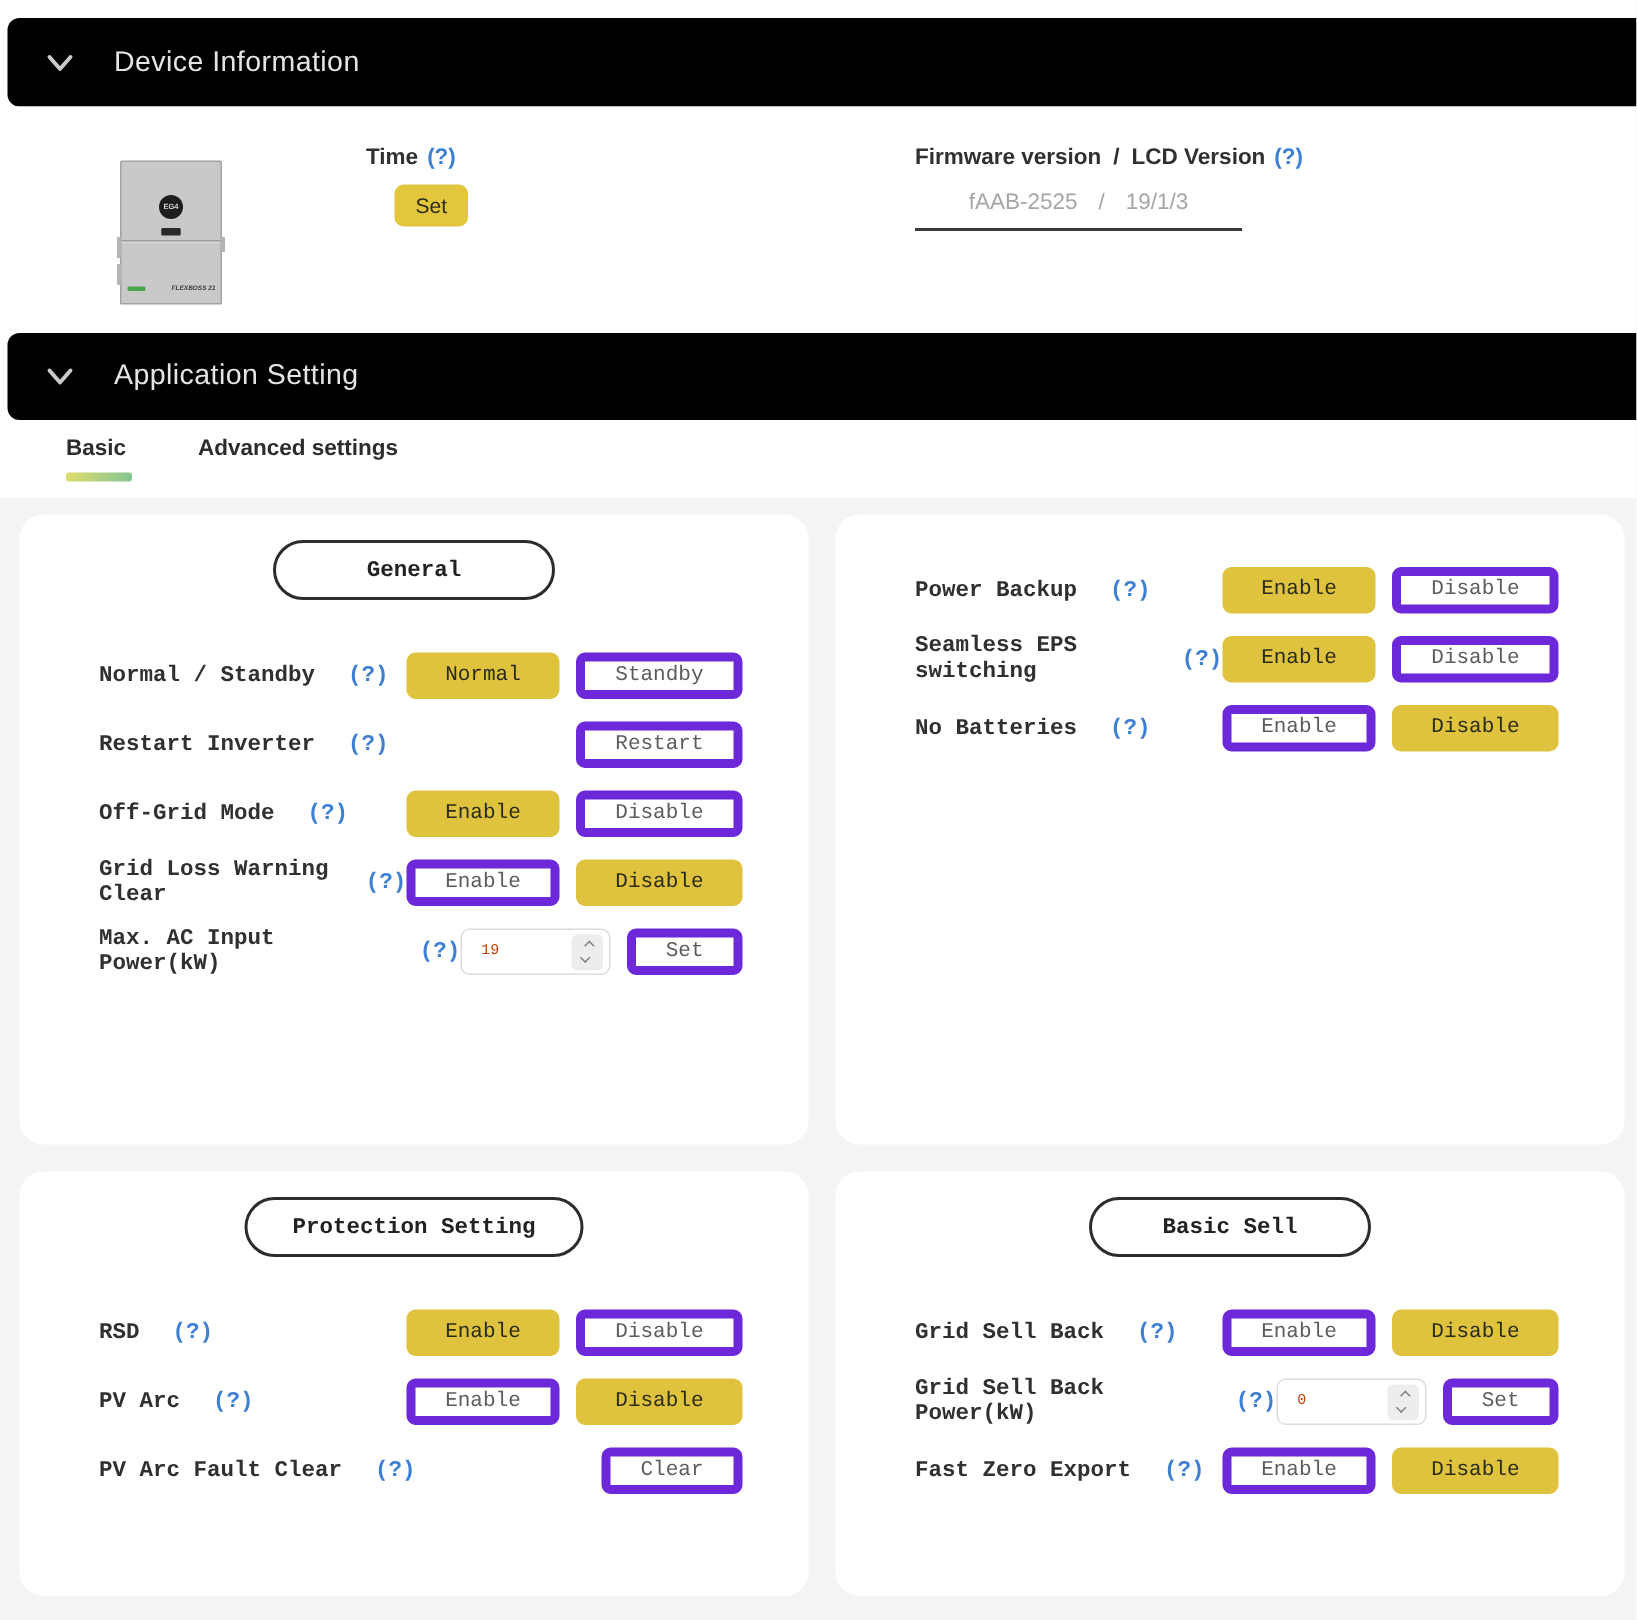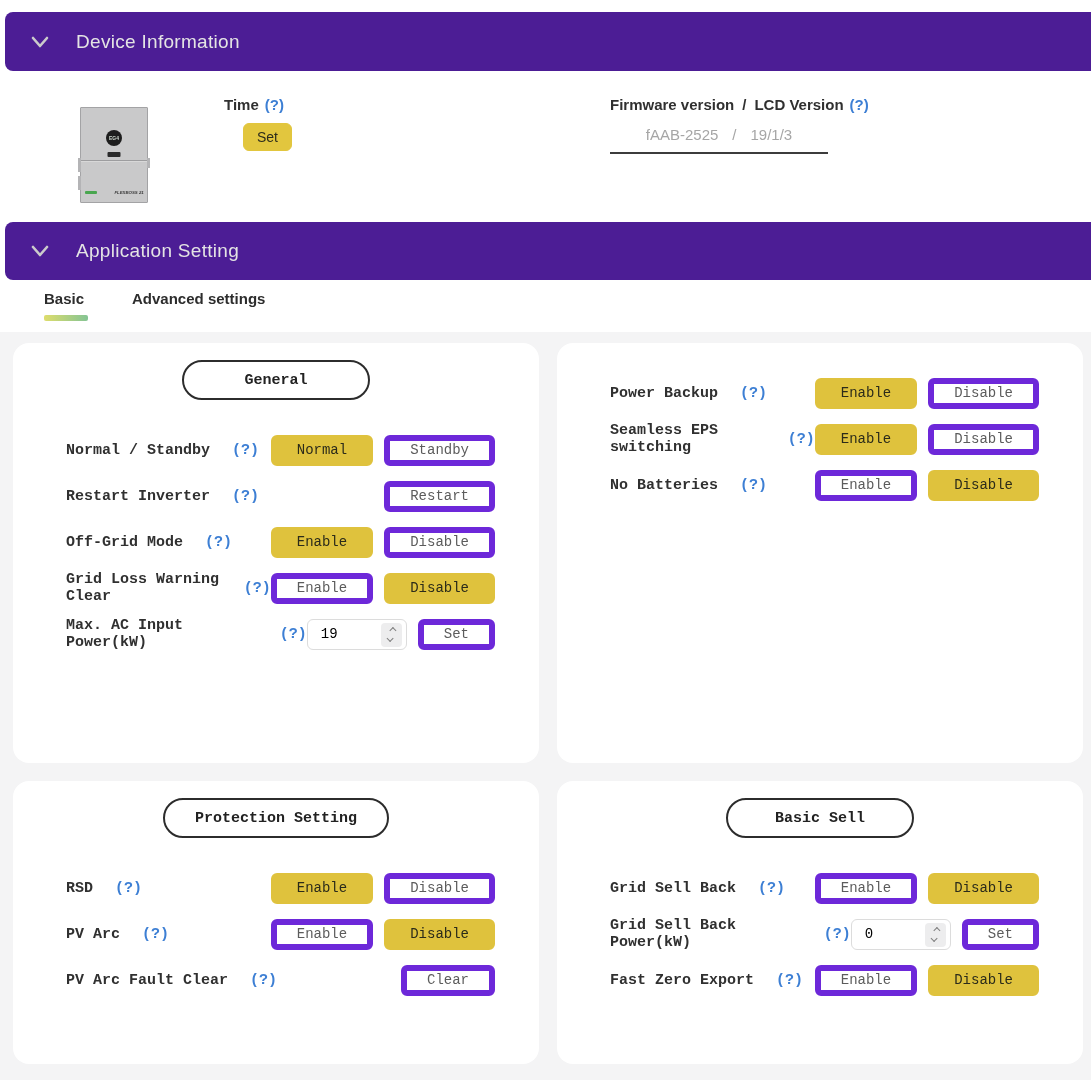--- a/index.html
+++ b/index.html
@@ -1,20 +1,20 @@
 <!DOCTYPE html>
 <html><head>
 <meta charset="utf-8">
 <style>
   * { margin:0; padding:0; box-sizing:border-box; }
   html,body { width:1091px; height:1080px; background:#ffffff; overflow:hidden;
     font-family:"Liberation Sans", sans-serif; }
 
   
-  .section-bar { margin-left:5px; height:59px; background:#4c1d95;
+  .section-bar { margin-left:5px; height:59px; background:#000000;
     border-radius:8px 0 0 8px; display:flex; align-items:center; cursor:pointer; }
   .section-bar.first { margin-top:12px; }
   .section-bar.second { height:58px; }
   .section-bar .chev-wrap { margin-left:24px; display:flex; align-items:center; }
   .section-bar .bar-title { margin-left:25px; color:#e4e4e4; font-size:19px; letter-spacing:.3px; }
 
   
   .device-content { position:relative; height:151px; background:#ffffff; }
 
   .device-img { position:absolute; left:80px; top:36px; width:68px; height:96px;
@@ -28,21 +28,21 @@
     background:#9d9d9f; border-bottom:1px solid #d8d8d8; }
   .device-img .model-text { position:absolute; right:3px; bottom:7px; color:#3a3a3a;
     font-size:6px; font-style:italic; font-weight:bold; transform:scale(.72); transform-origin:right bottom; white-space:nowrap; }
   .device-img .green-badge { position:absolute; left:4px; bottom:8px; width:12px; height:3px;
     background:#49a64f; border-radius:1px; }
   .device-img .clip-l1, .device-img .clip-l2 { position:absolute; left:-3px; width:3px; height:14px; background:#b4b4b6; }
   .device-img .clip-l1 { top:50px; } .device-img .clip-l2 { top:68px; }
   .device-img .clip-r { position:absolute; right:-3px; top:50px; width:3px; height:10px; background:#b4b4b6; }
 
   .field-block { position:absolute; top:25px; }
-  .field-block.time-block { left:224px; }
+  .field-block.time-block { left:244px; }
   .field-block.fw-block { left:610px; }
   .field-label-row { display:flex; align-items:center; gap:6px; font-size:15px; font-weight:bold; color:#303030; }
   .help-link { color:#3d7fd4; font-weight:bold; cursor:pointer; }
   .fw-sep { color:#303030; font-weight:bold; padding:0 2px; }
   .value-row-wrap { display:flex; align-items:center; margin-top:10px; }
   .underline-input { width:218px; padding:3px 0 9px 0; border-bottom:2px solid #3c3c3c;
     display:flex; justify-content:center; align-items:center; gap:14px;
     color:#a6a6a6; font-size:15px; }
   .set-btn-yellow { margin-left:19px; height:28px; padding:0 13px; background:#e2c63e;
     border:1px solid #e2c63e; border-radius:6px; font-size:14px; color:#2c2c1c;
@@ -70,21 +70,21 @@
     padding:0 44px 0 53px; }
   .row-label { display:flex; align-items:center; gap:22px; font-size:15px; font-weight:bold; color:#303030; }
   .row-controls { display:flex; align-items:center; gap:11px; }
 
   .btn { height:31px; padding:0 20px; border-radius:6px; font-size:14px; cursor:pointer;
     font-family:inherit; background:#ffffff; border:6px solid #6d28d9; color:#5c5c5c; }
   .btn.active { background:#dfc23d; border-color:#dfc23d; color:#2b2b1a; font-weight:400; }
 
   .spinner { position:relative; width:100px; height:31px; border:1px solid #dcdcdc;
     border-radius:6px; background:#ffffff; display:flex; align-items:center; cursor:text; }
-  .spinner .spin-value { padding-left:13px; font-size:14px; color:#000000; }
+  .spinner .spin-value { padding-left:13px; font-size:10px; color:#c2410c; }
   .spin-box { position:absolute; right:4px; top:3px; width:21px; height:24px; background:#ededee;
     border-radius:4px; display:flex; flex-direction:column; align-items:center; justify-content:center;
     gap:3px; cursor:pointer; }
   .spin-chev { width:5px; height:5px; border:solid #808080; border-width:1.5px 1.5px 0 0; }
   .spin-chev.up { transform:rotate(-45deg) translate(1px,1px); }
   .spin-chev.down { transform:rotate(135deg) translate(1px,1px); }
 </style>
 </head>
 <body>
 

